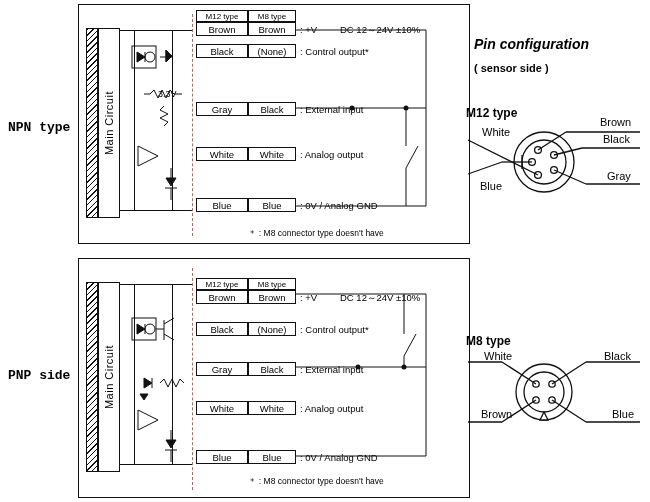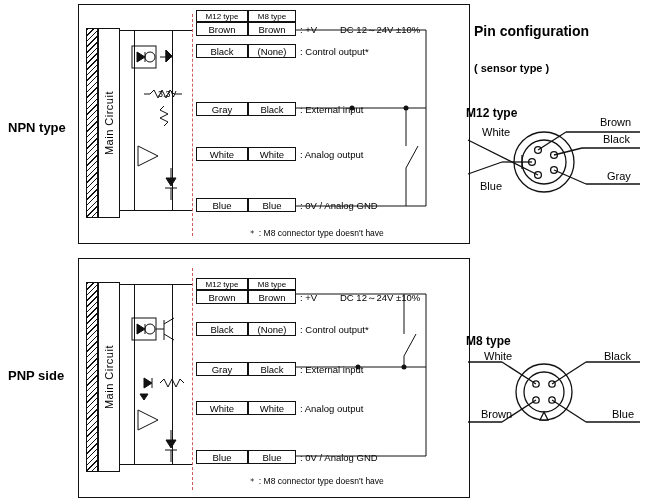--- a/index.html
+++ b/index.html
@@ -7,21 +7,21 @@
     width:650px;height:502px;
     background:#ffffff;
     font-family:"Liberation Sans", sans-serif;
     color:#000000;
     position:relative;
     overflow:hidden;
   }
   .abs{position:absolute;}
   .box-outline{border:1.5px solid #111;box-sizing:border-box;}
   .lbl{font-size:11px;line-height:1;}
-  .type-label{font-size:13px;font-weight:bold;}
+  .type-label{font-size:13px;font-weight:bold;font-family:Liberation Mono, monospace;}
   .wire{background:#111;position:absolute;}
   .wire-h{height:1px;}
   .wire-v{width:1px;}
   .dashed{position:absolute;border-left:1px dashed #d05a5a;}
   .cellrow{position:absolute;display:flex;align-items:stretch;}
   .cell{border:1.2px solid #111;box-sizing:border-box;font-size:9.5px;
         display:flex;align-items:center;justify-content:center;background:#fff;
         height:14px;}
   .cellh{border:1.2px solid #111;box-sizing:border-box;font-size:8px;
         display:flex;align-items:center;justify-content:center;background:#fff;
@@ -244,22 +244,22 @@
     <line x1="0" y1="95" x2="130" y2="95"></line>
 
     <line x1="108" y1="22" x2="108" y2="62"></line>
     <line x1="108" y1="95" x2="108" y2="84"></line>
     <line x1="108" y1="84" x2="120" y2="62"></line>
   </g>
   <circle cx="62" cy="95" r="2.5" fill="#111"></circle>
   <circle cx="108" cy="95" r="2.5" fill="#111"></circle>
 </svg>
 
-<div class="abs pin-title" style="left:474px;top:23px;">Pin configuration</div>
-<div class="abs pin-sub" style="left:474px;top:62px;">( sensor type )</div>
+<div class="abs pin-title" style="left:474px;top:36px;font-style:italic;">Pin configuration</div>
+<div class="abs pin-sub" style="left:474px;top:62px;">( sensor side )</div>
 
 <div class="abs conn-title" style="left:466px;top:106px;">M12 type</div>
 
 <svg class="abs" style="left:462px;top:122px;" width="185" height="80" viewBox="0 0 185 80">
   <g stroke="#111" fill="none" stroke-width="1.3">
     <circle cx="82" cy="40" r="30"></circle>
     <circle cx="82" cy="40" r="22"></circle>
 
     <path d="M60 33 L60 47" stroke-width="1.3"></path>
 

